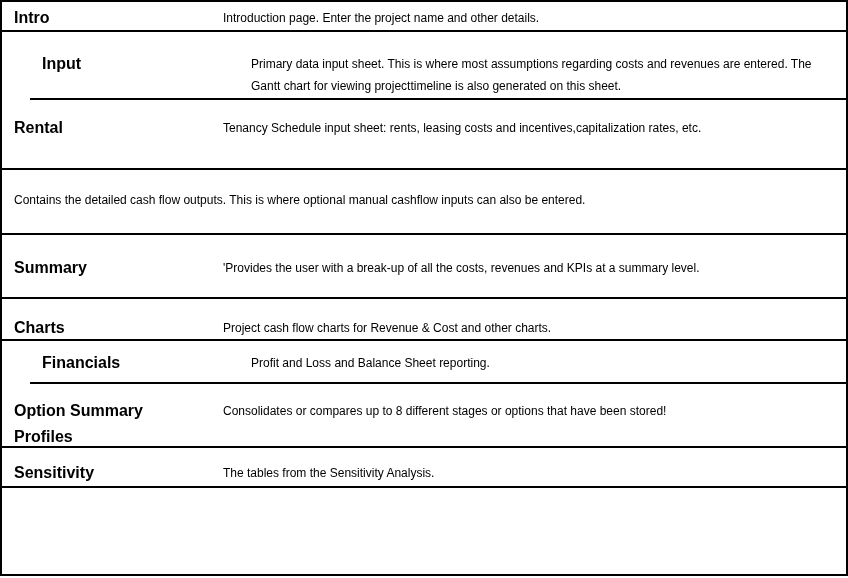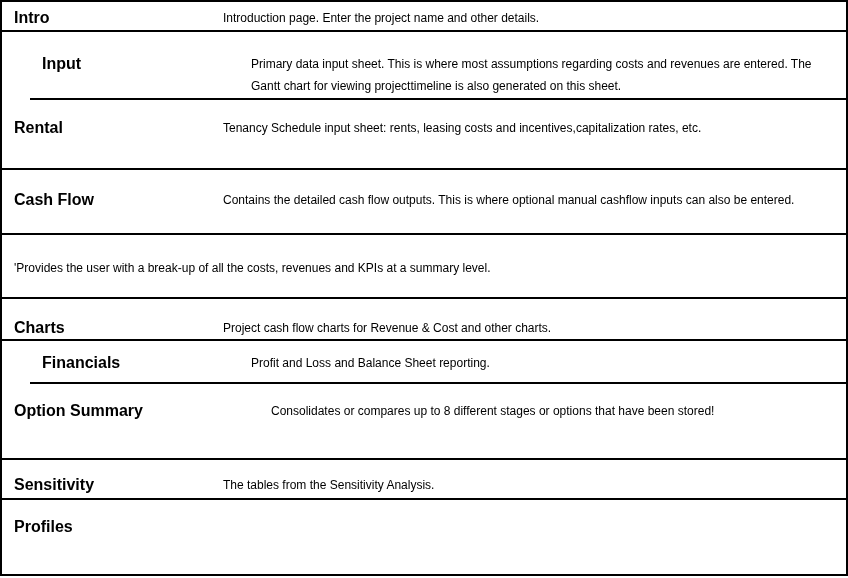--- a/index.html
+++ b/index.html
@@ -14,20 +14,21 @@
     border: 2px solid #000000;
     font-family: "Liberation Sans", sans-serif;
     color: #000000;
     background: #ffffff;
   }
   .row {
     box-sizing: border-box;
     display: flex;
     align-items: flex-start;
     border-bottom: 2px solid #000000;
+    justify-content: center;
   }
   .row:last-child { border-bottom: none; flex-direction: column; }
   .cell-name {
     box-sizing: border-box;
     width: 209px;
     flex: 0 0 209px;
     padding-left: 12px;
     font-size: 16px;
     line-height: 22px;
     font-weight: bold;
@@ -42,45 +43,45 @@
     font-weight: normal;
   }
   
   .r0 { height: 30px; padding-top: 5px; }
   .r1 { height: 68px; padding-top: 21px; margin-left: 28px; }
   .r2 { height: 70px; padding-top: 17px; }
   .r3 { height: 65px; padding-top: 19px; }
   .r4 { height: 64px; padding-top: 22px; }
   .r5 { height: 42px; padding-top: 18px; }
   .r6 { height: 43px; padding-top: 11px; margin-left: 28px; }
-  .r7 { height: 76px; padding-top: 16px; gap: 48px; }
+  .r7 { height: 64px; padding-top: 16px; }
   .r8 { height: 40px; padding-top: 14px; }
   .r9 { height: 68px; padding-top: 16px; }
 </style>
 </head>
 <body>
 
 <div class="doc-table">
   <div class="row r0">
     <div class="cell-name">Intro</div>
     <div class="cell-desc">Introduction page. Enter the project name and other details.</div>
   </div>
   <div class="row r1">
     <div class="cell-name">Input</div>
     <div class="cell-desc">Primary data input sheet. This is where most assumptions regarding costs and revenues are entered. The Gantt chart for viewing projecttimeline is also generated on this sheet.</div>
   </div>
   <div class="row r2">
     <div class="cell-name">Rental</div>
     <div class="cell-desc">Tenancy Schedule input sheet: rents, leasing costs and incentives,capitalization rates, etc.</div>
   </div>
   <div class="row r3">
-    <div class="cell-name">Cash Flow</div>
     <div class="cell-desc">Contains the detailed cash flow outputs. This is where optional manual cashflow inputs can also be entered.</div>
   </div>
   <div class="row r4">
+    <div class="cell-name">Summary</div>
     <div class="cell-desc">'Provides the user with a break-up of all the costs, revenues and KPIs at a summary level.</div>
   </div>
   <div class="row r5">
     <div class="cell-name">Charts</div>
     <div class="cell-desc">Project cash flow charts for Revenue &amp; Cost and other charts.</div>
   </div>
   <div class="row r6">
     <div class="cell-name">Financials</div>
     <div class="cell-desc">Profit and Loss and Balance Sheet reporting.</div>
   </div>

